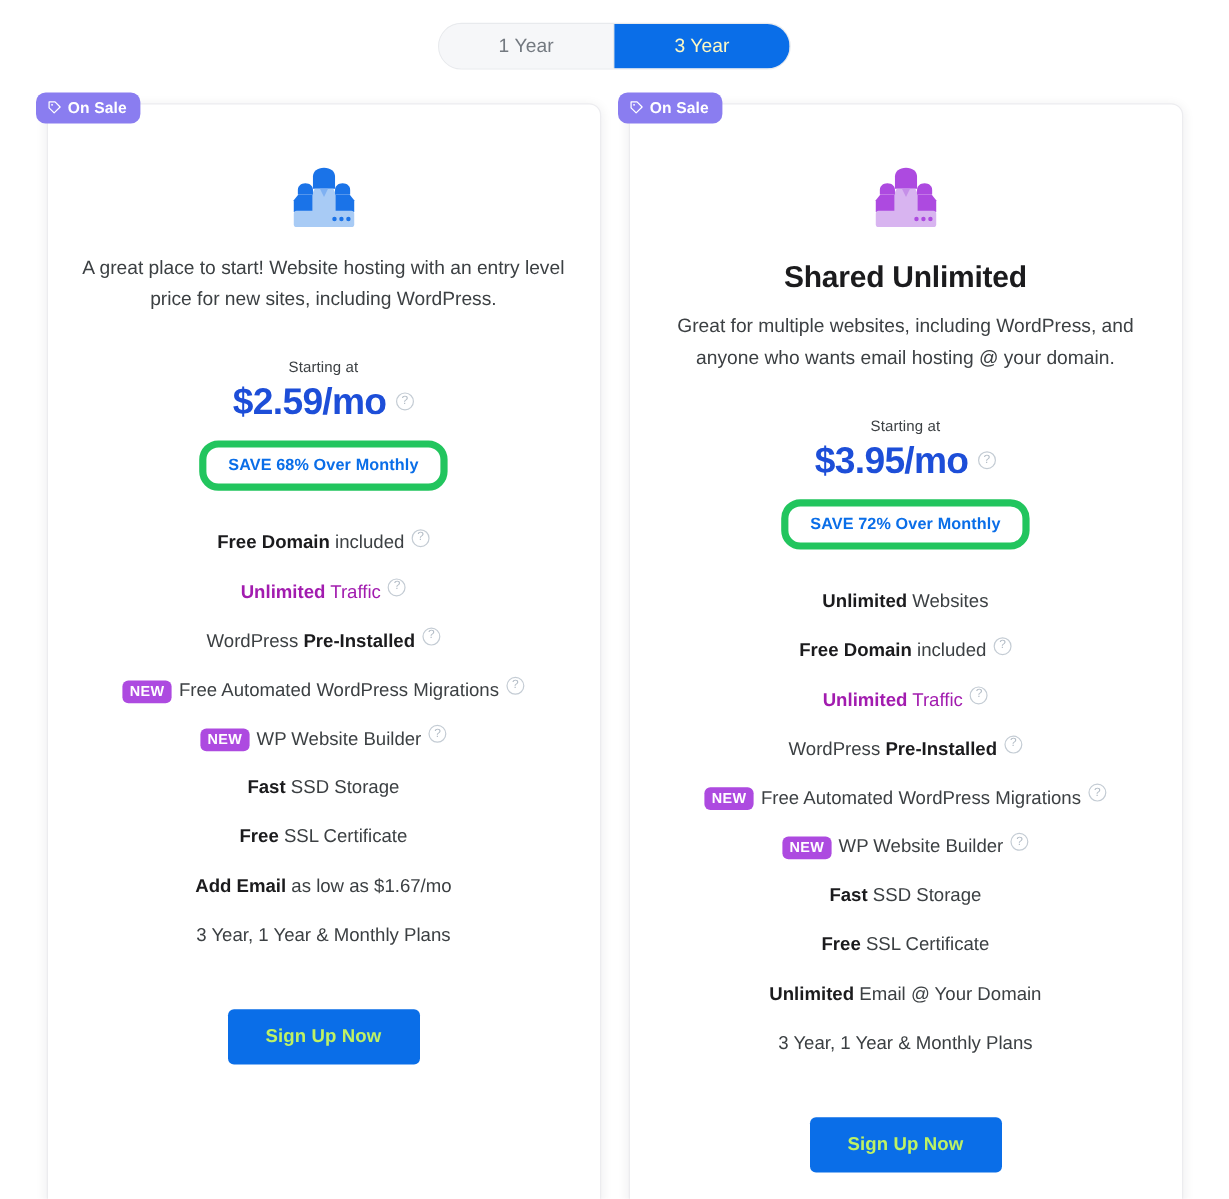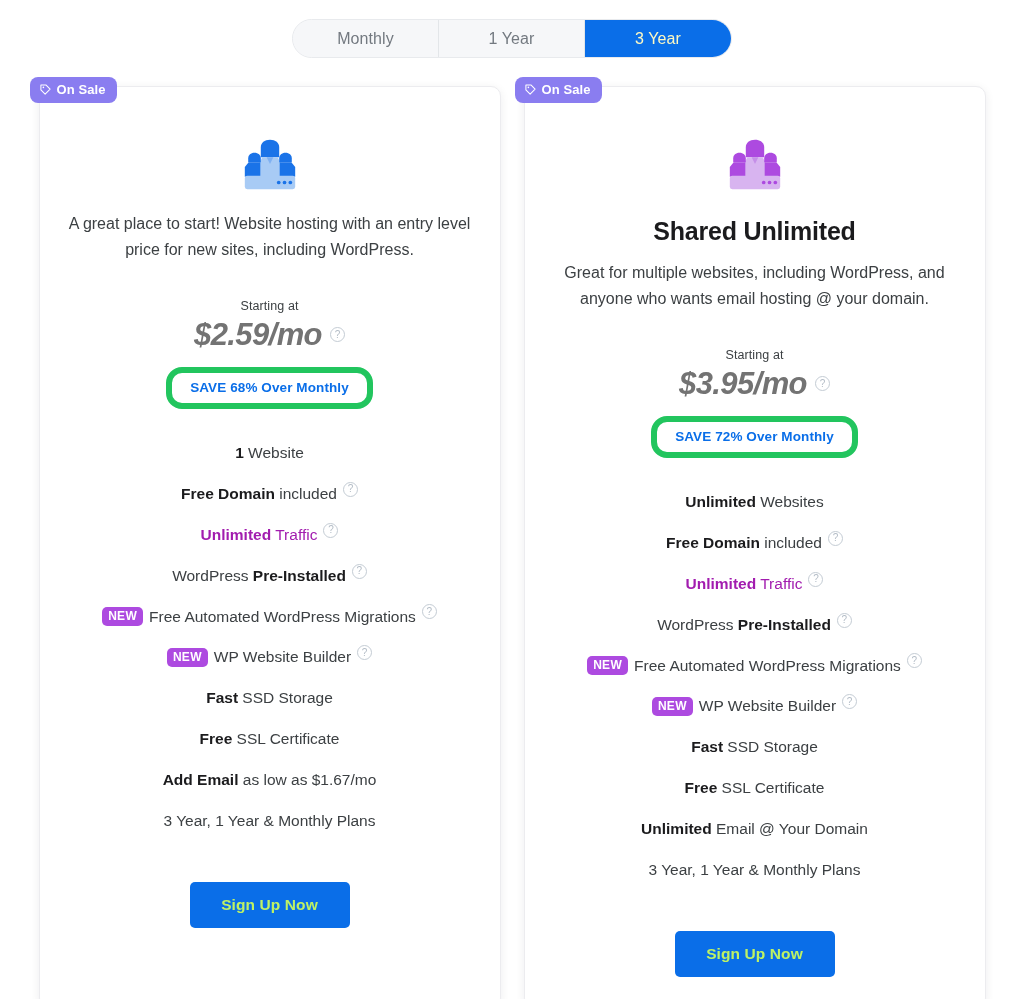--- a/index.html
+++ b/index.html
@@ -126,23 +126,22 @@
   .price-row {
     display: flex;
     align-items: center;
     justify-content: center;
     gap: 8px;
     margin-top: 4px;
   }
   .price-amount {
     font-size: 31px;
     font-weight: bold;
-    color: #737373;
+    color: #1d4ed8;
     letter-spacing: -.6px;
-    font-style: italic;
   }
   .save-pill {
     display: inline-flex;
     align-items: center;
     justify-content: center;
     margin-top: 14px;
     border: 6px solid #22c55e;
     color: #0a6ee8;
     font-size: 13.5px;
     font-weight: bold;
@@ -221,21 +220,20 @@
     letter-spacing: .1px;
   }
 </style>
 </head>
 <body>
 
 <div class="page">
 
   <div class="term-toggle-wrap">
     <div class="term-toggle" id="term-toggle">
-        <div class="term-seg">Monthly</div>
         <div class="term-seg">1 Year</div>
         <div class="term-seg active">3 Year</div>
       </div>
   </div>
 
   <div class="cards" id="cards">
       <div class="card">
         <div class="on-sale">
           <svg width="13" height="13" viewBox="0 0 24 24">
             <path d="M3.5 3.5h9.2l7.8 7.8-9.2 9.2-7.8-7.8z" fill="none" stroke="#ffffff" stroke-width="1.9" stroke-linejoin="round"></path>
@@ -258,23 +256,20 @@
             <circle cx="53" cy="49" r="1.9" fill="#1a73e8"></circle>
           </svg>
         </div>
         <div class="plan-desc">A great place to start! Website hosting with an entry level price for new sites, including WordPress.</div>
         <div class="price-block"><div class="price-label">Starting at</div><div class="price-row">
             <span class="price-amount">$2.59/mo</span>
             <span class="help-icon inline-top" style="top: 0px;">?</span>
           </div><div class="save-pill">SAVE 68% Over Monthly</div></div>
         <div class="features">
           <div class="feature">
-            <span class="ftext"><b>1</b> Website</span>
-          </div>
-          <div class="feature">
             <span class="ftext"><b>Free Domain</b> included</span>
             <span class="help-icon inline-top">?</span>
           </div>
           <div class="feature accent">
             <span class="ftext"><b>Unlimited</b> Traffic</span>
             <span class="help-icon inline-top">?</span>
           </div>
           <div class="feature">
             <span class="ftext">WordPress <b>Pre-Installed</b></span>
             <span class="help-icon inline-top">?</span>

